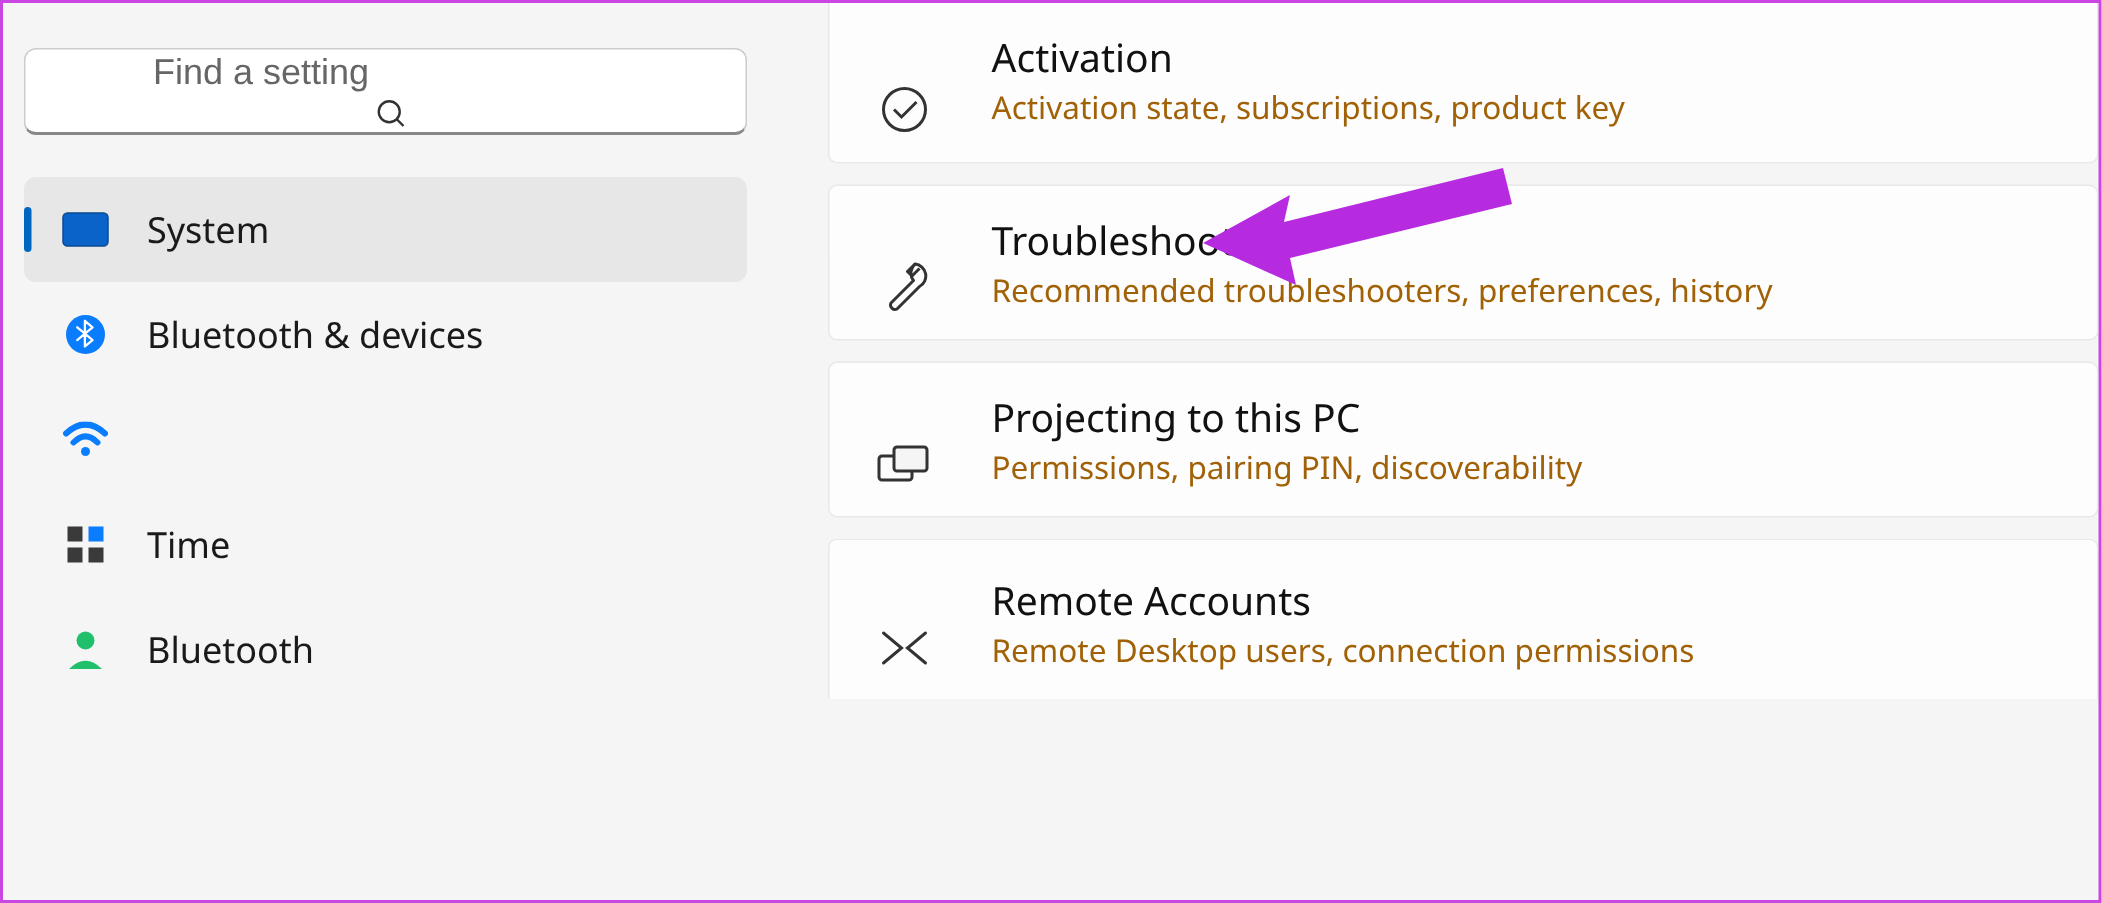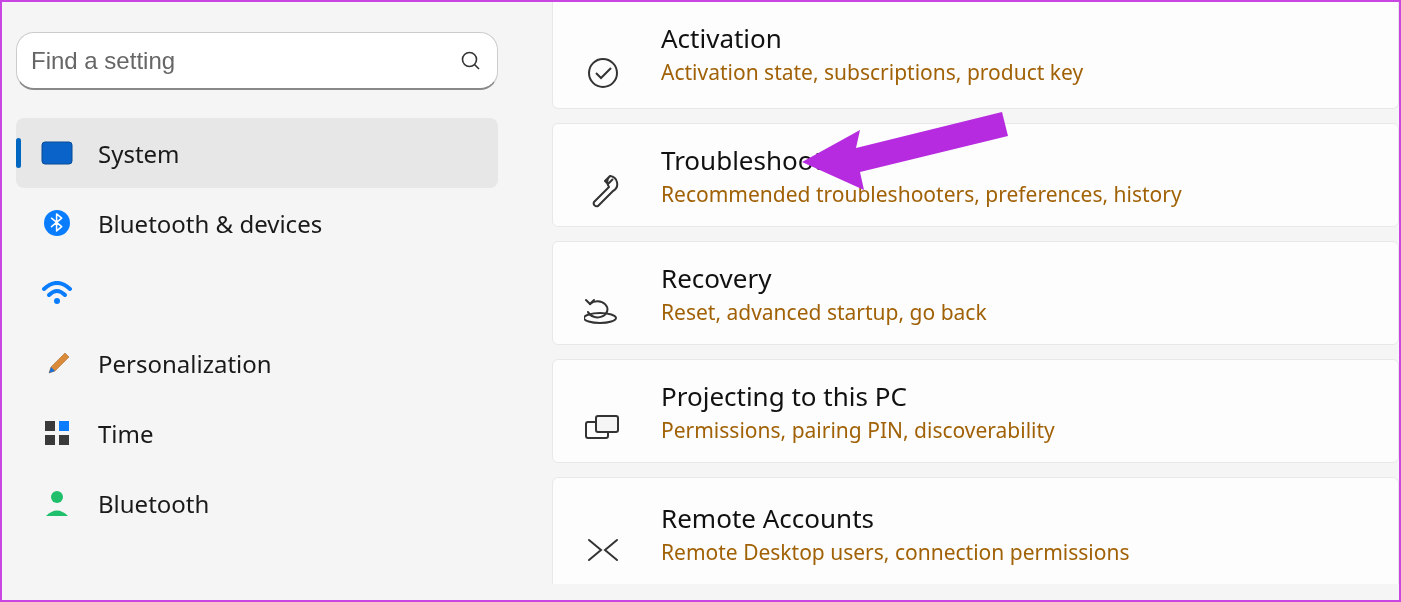--- a/index.html
+++ b/index.html
@@ -17,24 +17,25 @@
     display: flex;
     flex-direction: column;
     gap: 28px;
   }
   .search-wrap {
     position: relative;
     height: 58px;
     background: #fff;
     border: 1px solid #ccc;
     border-bottom: 2px solid #888;
-    border-radius: 18px;
+    border-radius: 8px;
     display: flex;
     align-items: center;
     padding: 0 14px;
+    flex-direction: column;
   }
   .search-wrap input {
     flex: 1;
     border: none;
     outline: none;
     font-size: 24px;
     color: #555;
     background: transparent;
   }
   .search-wrap input::placeholder { color: #666; }
@@ -140,29 +141,20 @@
     <div class="nav-item">
       <span class="nav-icon">
         <svg width="30" height="24" viewBox="0 0 30 24">
           <path d="M2 8 Q15 -4 28 8" fill="none" stroke="#0a7dff" stroke-width="4" stroke-linecap="round"></path>
           <path d="M7 14 Q15 6 23 14" fill="none" stroke="#0a7dff" stroke-width="4" stroke-linecap="round"></path>
           <circle cx="15" cy="20" r="3" fill="#0a7dff"></circle>
         </svg>
       </span>
     </div>
 
-    <div class="nav-item">
-      <span class="nav-icon">
-        <svg width="28" height="28" viewBox="0 0 28 28">
-          <path d="M22 4 L26 8 L12 22 L6 24 L8 18 Z" fill="#d98b3a" stroke="#a05a1a" stroke-width="0.5"></path>
-          <path d="M6 24 L8 18 L12 22 Z" fill="#1a70d6"></path>
-        </svg>
-      </span>
-      <span class="label">Personalization</span>
-    </div>
 
     <div class="nav-item">
       <span class="nav-icon">
         <svg width="26" height="26" viewBox="0 0 26 26">
           <rect x="1" y="1" width="10" height="10" fill="#3a3a3a"></rect>
           <rect x="15" y="1" width="10" height="10" fill="#0a7dff"></rect>
           <rect x="1" y="15" width="10" height="10" fill="#3a3a3a"></rect>
           <rect x="15" y="15" width="10" height="10" fill="#3a3a3a"></rect>
         </svg>
       </span>
@@ -203,33 +195,20 @@
       <svg width="36" height="36" viewBox="0 0 36 36" fill="none" stroke="#333" stroke-width="2" stroke-linejoin="round">
         <path d="M25 4 a8 8 0 0 1 3 15 L13 34 a3 3 0 0 1 -4 -4 L24 15 a8 8 0 0 1 1 -11 l-5 5 3 3 5-5"></path>
       </svg>
     </span>
     <div class="card-text">
       <div class="title">Troubleshoot</div>
       <div class="sub">Recommended troubleshooters, preferences, history</div>
     </div>
   </div>
 
-  <div class="card">
-    <span class="card-icon">
-      <svg width="38" height="32" viewBox="0 0 38 32" fill="none" stroke="#333" stroke-width="2" stroke-linecap="round">
-        <path d="M6 10 a10 8 0 1 1 -2 8"></path>
-        <path d="M2 6 L6 10 L10 6"></path>
-        <ellipse cx="16" cy="24" rx="16" ry="5" fill="none"></ellipse>
-      </svg>
-    </span>
-    <div class="card-text">
-      <div class="title">Recovery</div>
-      <div class="sub">Reset, advanced startup, go back</div>
-    </div>
-  </div>
 
   <div class="card">
     <span class="card-icon">
       <svg width="38" height="30" viewBox="0 0 38 30" fill="none" stroke="#333" stroke-width="2">
         <rect x="2" y="8" width="22" height="16" rx="2"></rect>
         <rect x="12" y="2" width="22" height="16" rx="2" fill="#f5f5f5"></rect>
       </svg>
     </span>
     <div class="card-text">
       <div class="title">Projecting to this PC</div>

